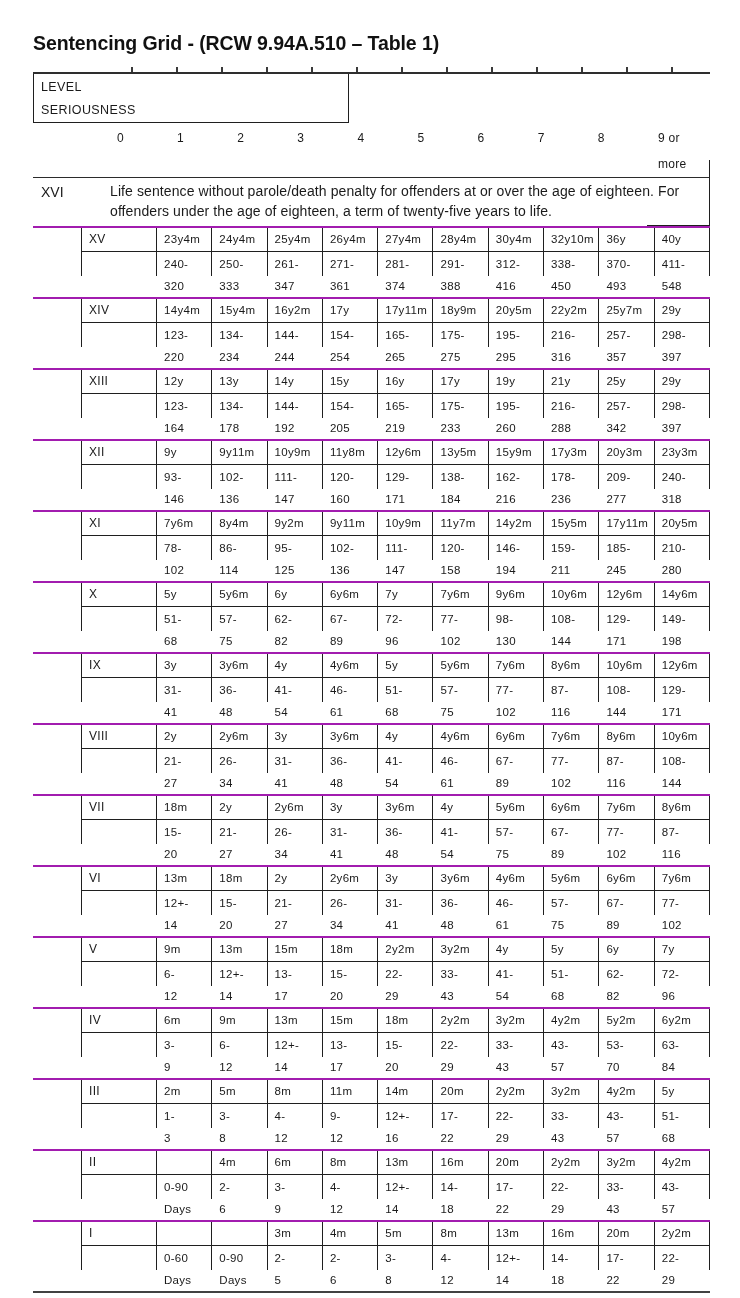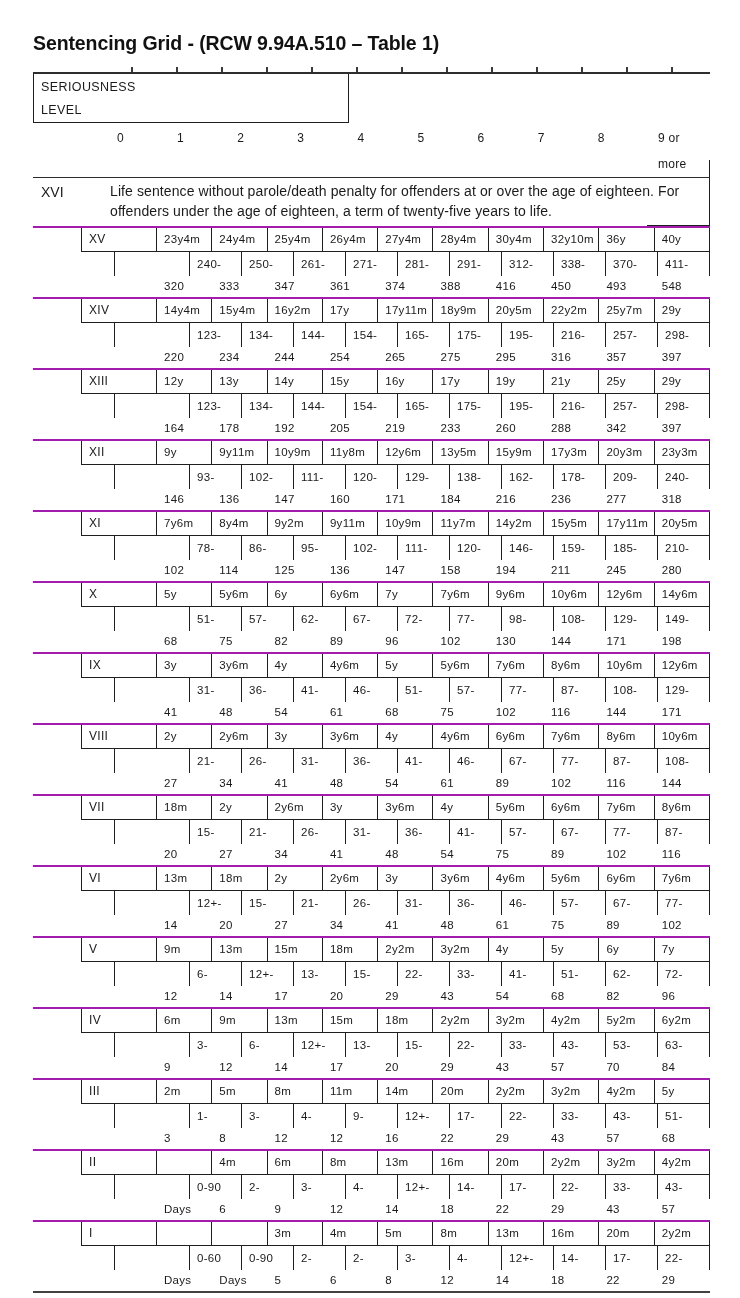--- a/index.html
+++ b/index.html
@@ -60,39 +60,39 @@
 
   
   .group { border-top:2px solid #a21caf;padding-left:48px; }
   .group:last-child { border-bottom:2px solid #414141; }
   .row {
     display:grid; grid-template-columns:76px repeat(10,1fr);
     font-size:11.5px; letter-spacing:0.3px;
   }
   .row .c { display:flex; align-items:center; padding-left:7px; overflow:hidden; white-space:nowrap; }
   .r1 { height:23px; border-bottom:1.5px solid #1f1f1f; }
-  .r2 { height:24px;margin-left:33px; }
+  .r2 { height:24px; }
   .r3 { height:21px; }
   .r1 .c, .r2 .c { border-right:1.5px solid #1f1f1f; }
   .r1 .c:first-child, .r2 .c:first-child { border-left:1.5px solid #1f1f1f; }
   .r1 .c.lvl { font-size:12px; }
 </style>
 </head>
 <body>
 
 <div class="page">
   <h1 class="title">Sentencing Grid - (RCW 9.94A.510 – Table 1)</h1>
 
   <div class="grid-table">
     <div class="tick-strip"></div>
 
     <div class="head-row">
       <div class="head-left">
+        <div>LEVEL</div>
         <div>SERIOUSNESS</div>
-        <div>LEVEL</div>
       </div>
     </div>
 
     <div class="score-row" id="score-row">
         <div class="score-cell"></div>
         <div class="score-cell">
           <div class="">0</div>
         </div>
         <div class="score-cell">
           <div class="">1</div>

